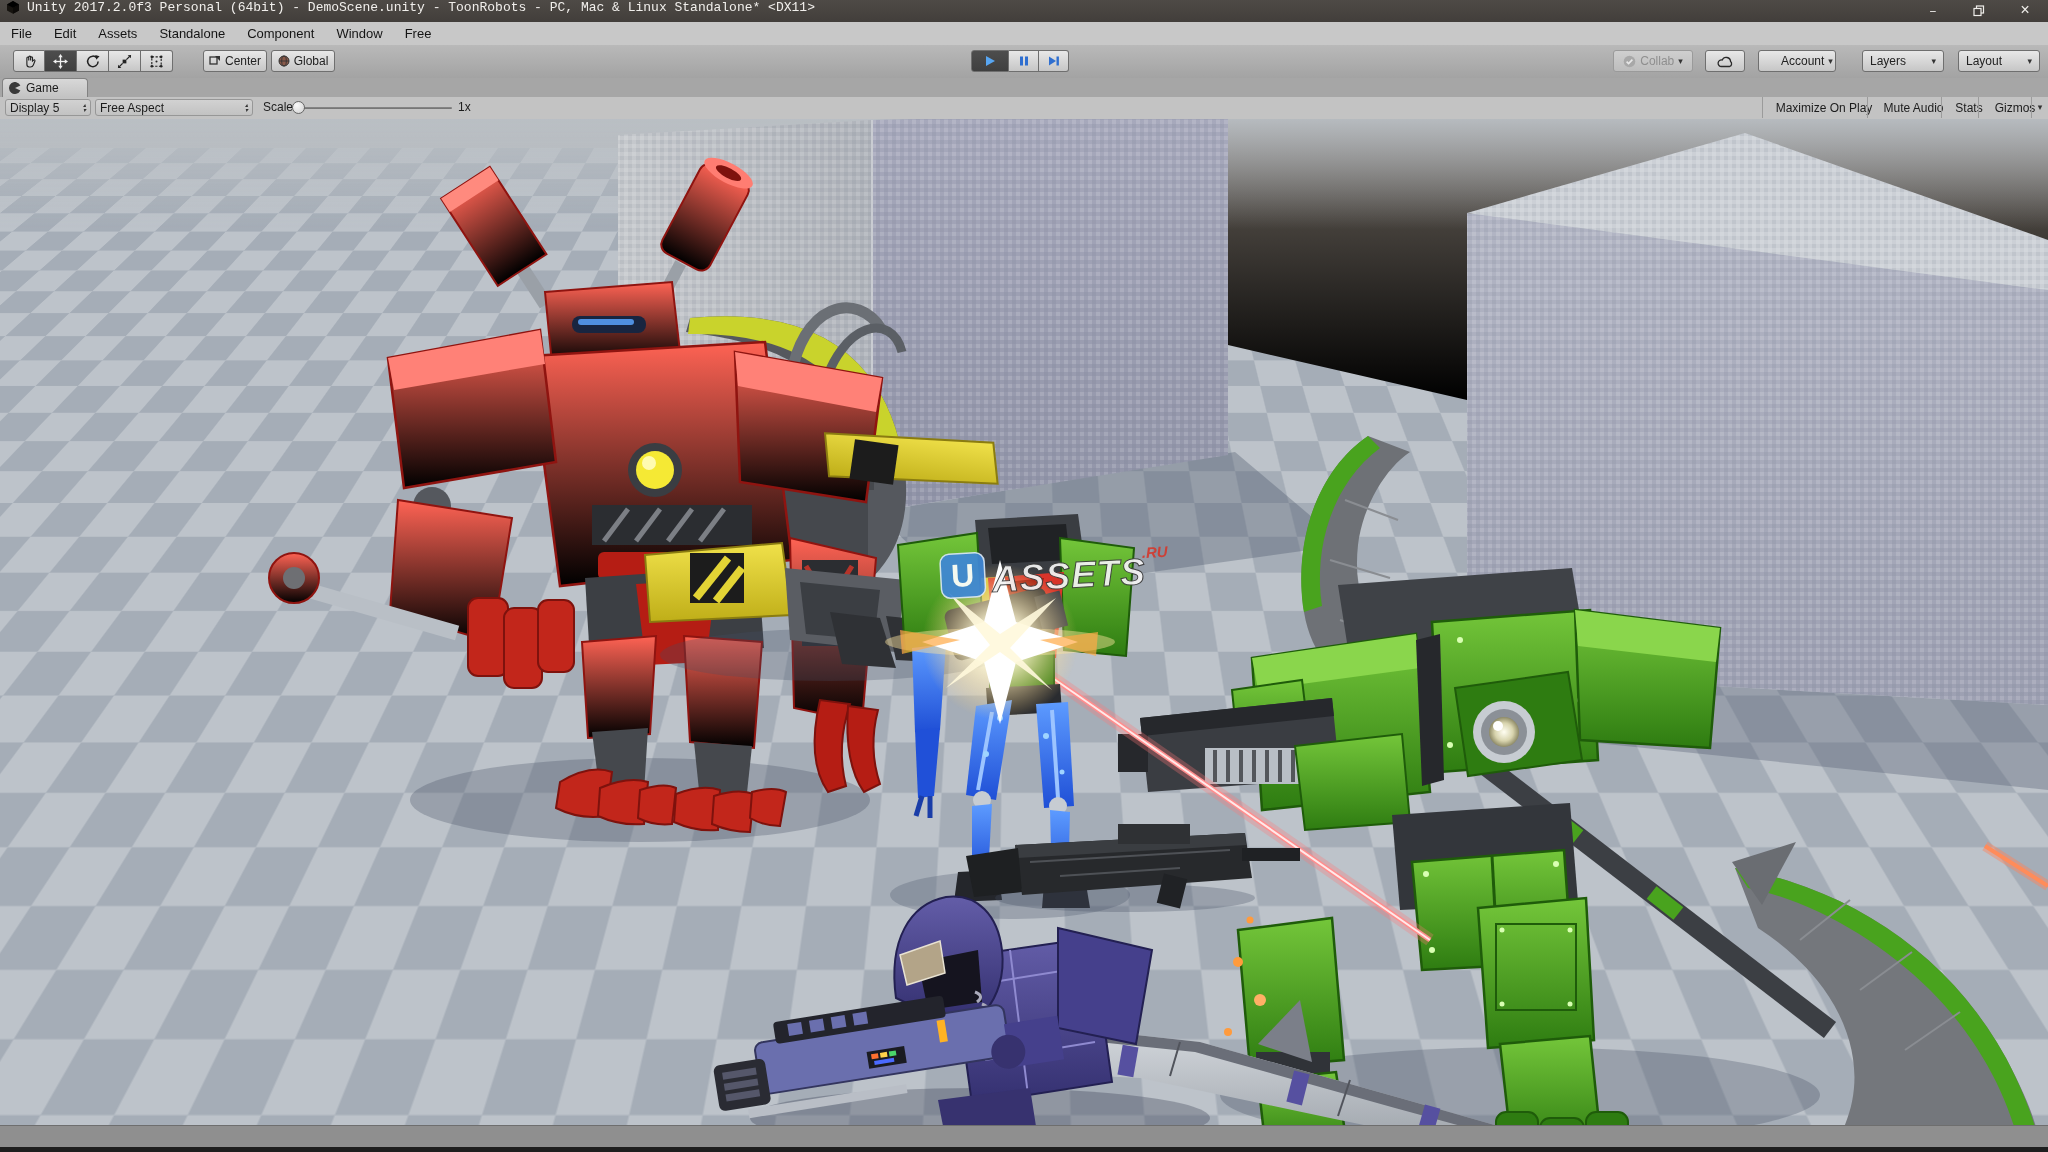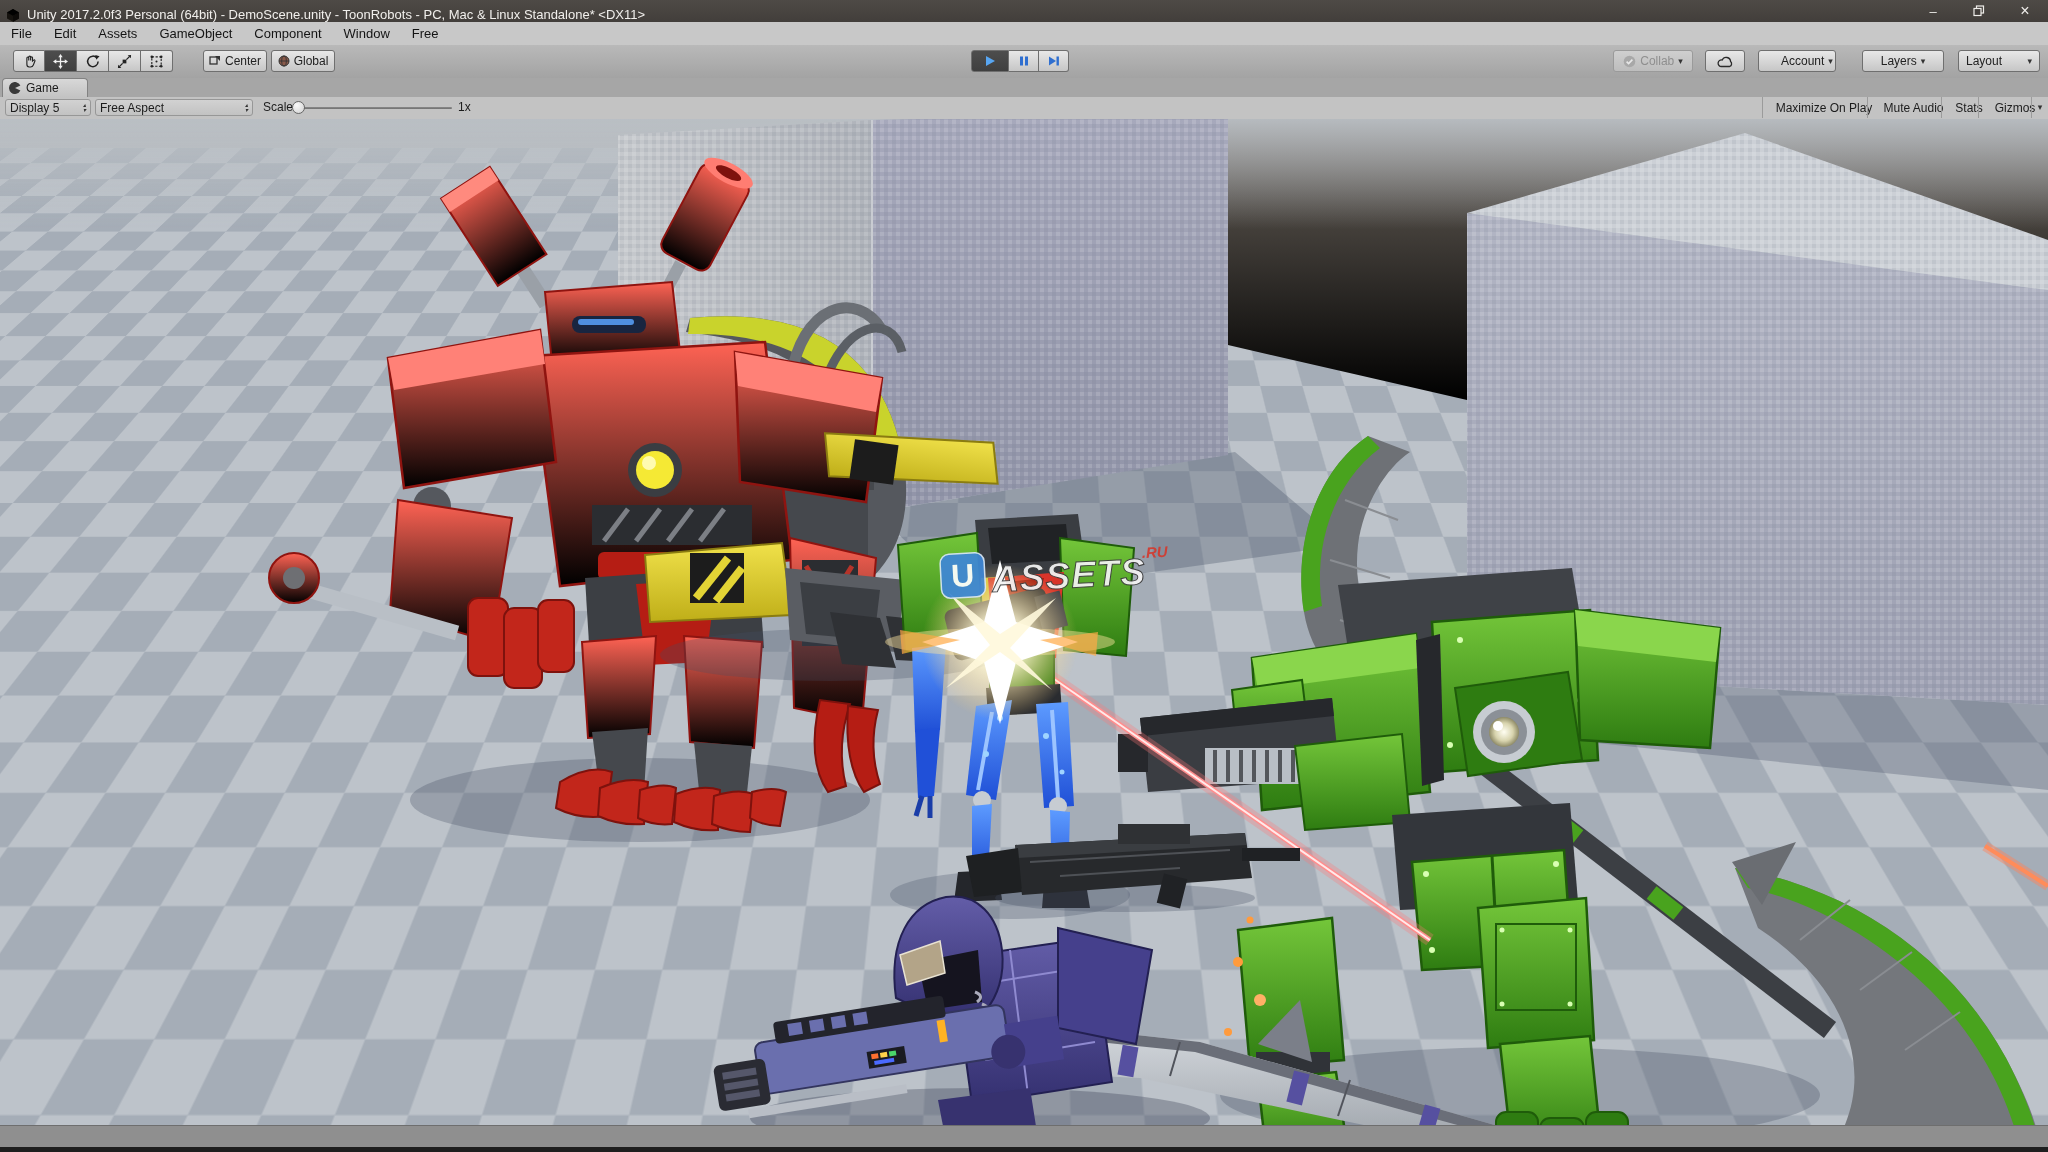--- a/index.html
+++ b/index.html
@@ -1,21 +1,21 @@
 <!DOCTYPE html>
 <html><head>
 <meta charset="utf-8">
 <style>
   html,body{margin:0;padding:0;}
   body{width:2048px;height:1152px;overflow:hidden;position:relative;background:#000;
        font-family:"Liberation Sans",sans-serif;-webkit-font-smoothing:antialiased;}
   .abs{position:absolute;}
   
   .titlebar{left:0;top:0;width:2048px;height:22px;background:linear-gradient(#4e4a46,#423e3b);
-            color:#f1efec;display:flex;align-items:flex-end;font-size:13px;}
+            color:#f1efec;display:flex;align-items:flex-start;font-size:13px;font-family:Liberation Mono, monospace;}
   .titlebar .appicon{margin:0 7px 0 6px;display:flex;}
   .wincontrols{position:absolute;right:0;top:0;height:22px;display:flex;align-items:center;}
   .winbtn{width:46px;height:22px;display:flex;align-items:center;justify-content:center;color:#efedea;font-size:13px;}
   .menubar{left:0;top:22px;width:2048px;height:23px;background:#c8c8c8;border-bottom:1px solid #9a9a9a;
            display:flex;align-items:center;font-size:13px;color:#141414;}
   .menuitem{padding:0 11px;height:23px;display:flex;align-items:center;}
   .toolbar{left:0;top:45px;width:2048px;height:33px;background:linear-gradient(#b9b9b9,#a3a3a3);
            border-bottom:1px solid #747474;font-size:12px;color:#222;}
   .tbtn{position:absolute;top:5px;height:22px;box-sizing:border-box;border:1px solid #6f6f6f;
         background:linear-gradient(#e8e8e8,#c6c6c6);display:flex;align-items:center;justify-content:center;
@@ -73,21 +73,21 @@
         </svg>
     </span>
     <span class="winbtn" style="font-size:16px;">×</span>
   </span>
 </div>
 
 <div class="abs menubar">
   <span class="menuitem">File</span>
   <span class="menuitem">Edit</span>
   <span class="menuitem">Assets</span>
-  <span class="menuitem">GameObject</span>
+  <span class="menuitem">Standalone</span>
   <span class="menuitem">Component</span>
   <span class="menuitem">Window</span>
   <span class="menuitem">Free</span>
 </div>
 
 <div class="abs toolbar">
   <div class="tgroup" style="left:13px;">
     <div class="tcell">
       <svg width="15" height="15" viewBox="0 0 16 16">
           <path d="M5.2 8.5V4.2a1 1 0 0 1 2 0V7 3.2a1 1 0 0 1 2 0V7 4a1 1 0 0 1 2 0v3.6l1.3-1.1c.6-.5 1.6 0 1.3.9l-1.7 4.3c-.5 1.3-1.5 2.1-3 2.1H7.6c-1.5 0-2.4-1.2-2.4-2.8z" fill="none" stroke="#222" stroke-width="1.2"></path>
@@ -181,21 +181,21 @@
   </div>
   <div class="tbtn" style="left:1705px;width:40px;">
     <svg width="17" height="13" viewBox="0 0 17 13">
         <path d="M4.5 11.5a3.3 3.3 0 1 1 .7-6.5A4.4 4.4 0 0 1 13.6 6.6a2.9 2.9 0 0 1-.9 4.9z" fill="none" stroke="#2a2a2a" stroke-width="1.3"></path>
       </svg>
   </div>
   <div class="tbtn" style="left:1758px;width:78px;justify-content:space-between;padding:0 22px;">
     <span>Account</span>
       <span class="arrow">▾</span>
   </div>
-  <div class="tbtn" style="left:1862px;width:82px;justify-content:center;padding:0 7px;">
+  <div class="tbtn" style="left:1862px;width:82px;justify-content:space-between;padding:0 7px;">
     <span>Layers</span>
       <span class="arrow">▾</span>
   </div>
   <div class="tbtn" style="left:1958px;width:82px;justify-content:space-between;padding:0 7px;">
     <span>Layout</span>
       <span class="arrow">▾</span>
   </div>
 </div>
 
 <div class="abs tabrow">

